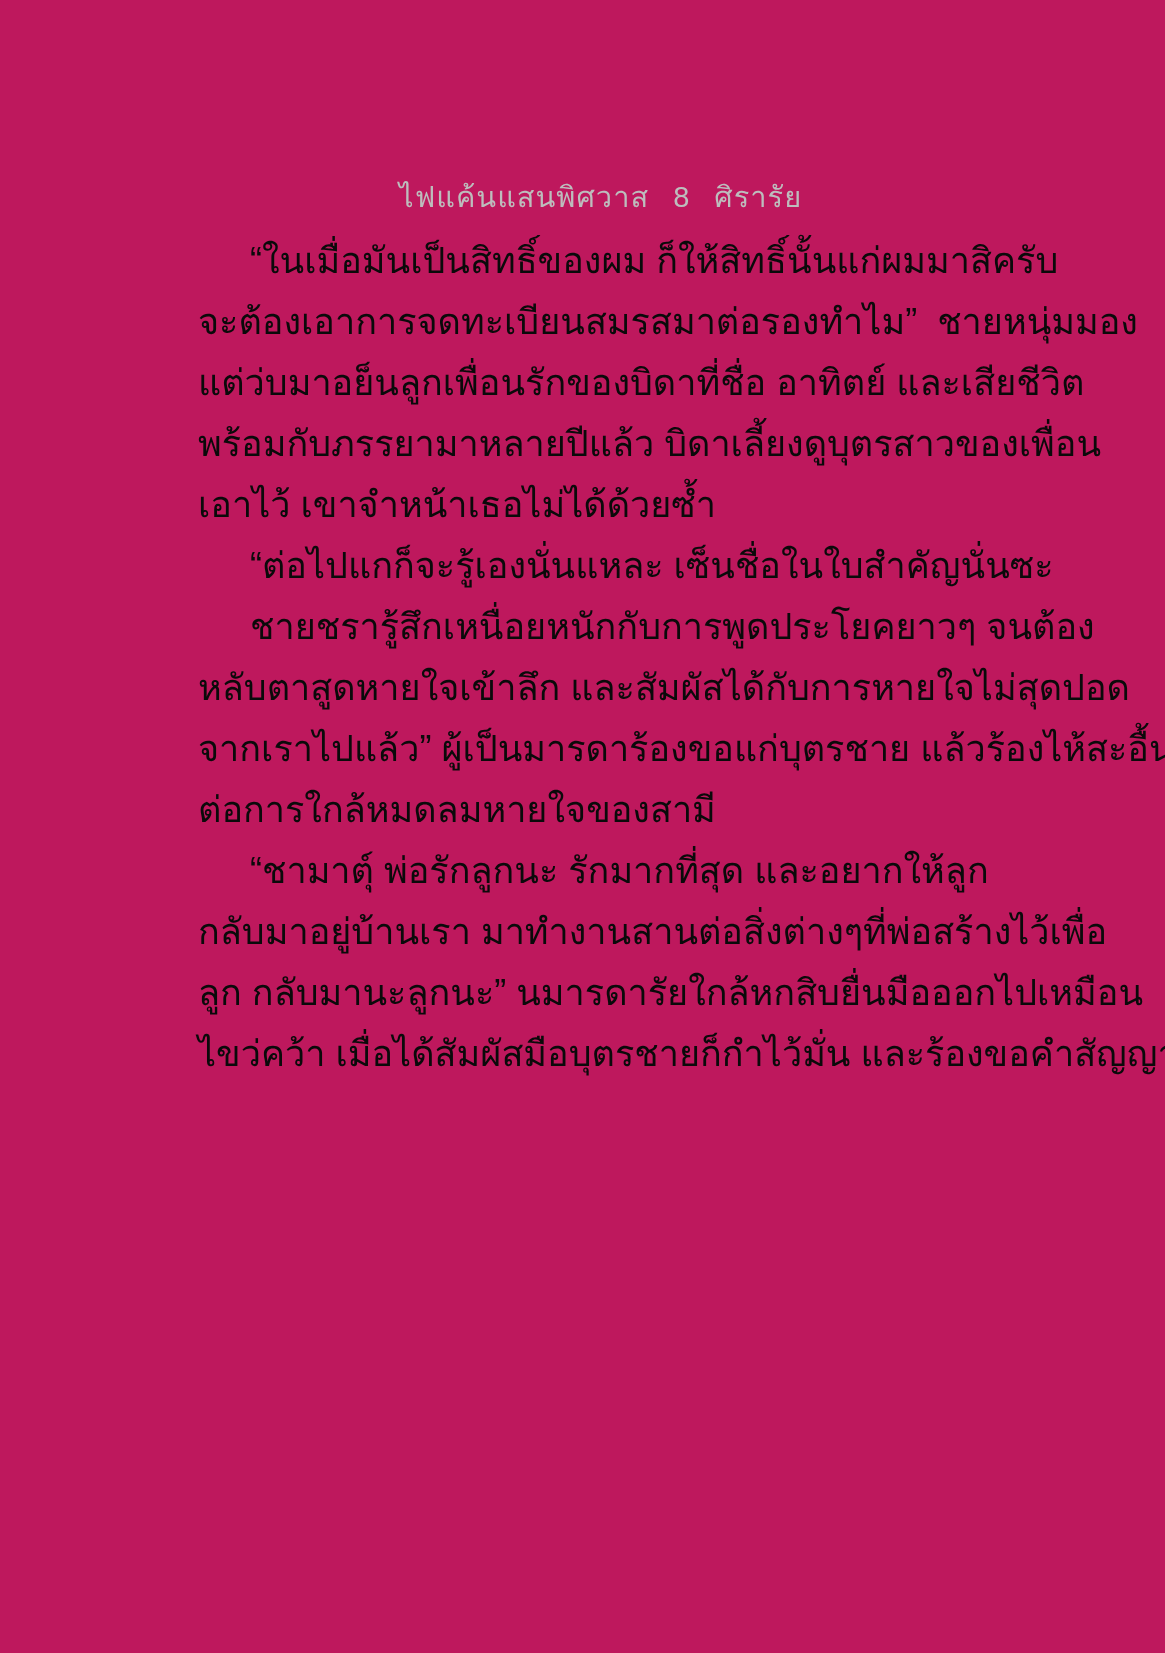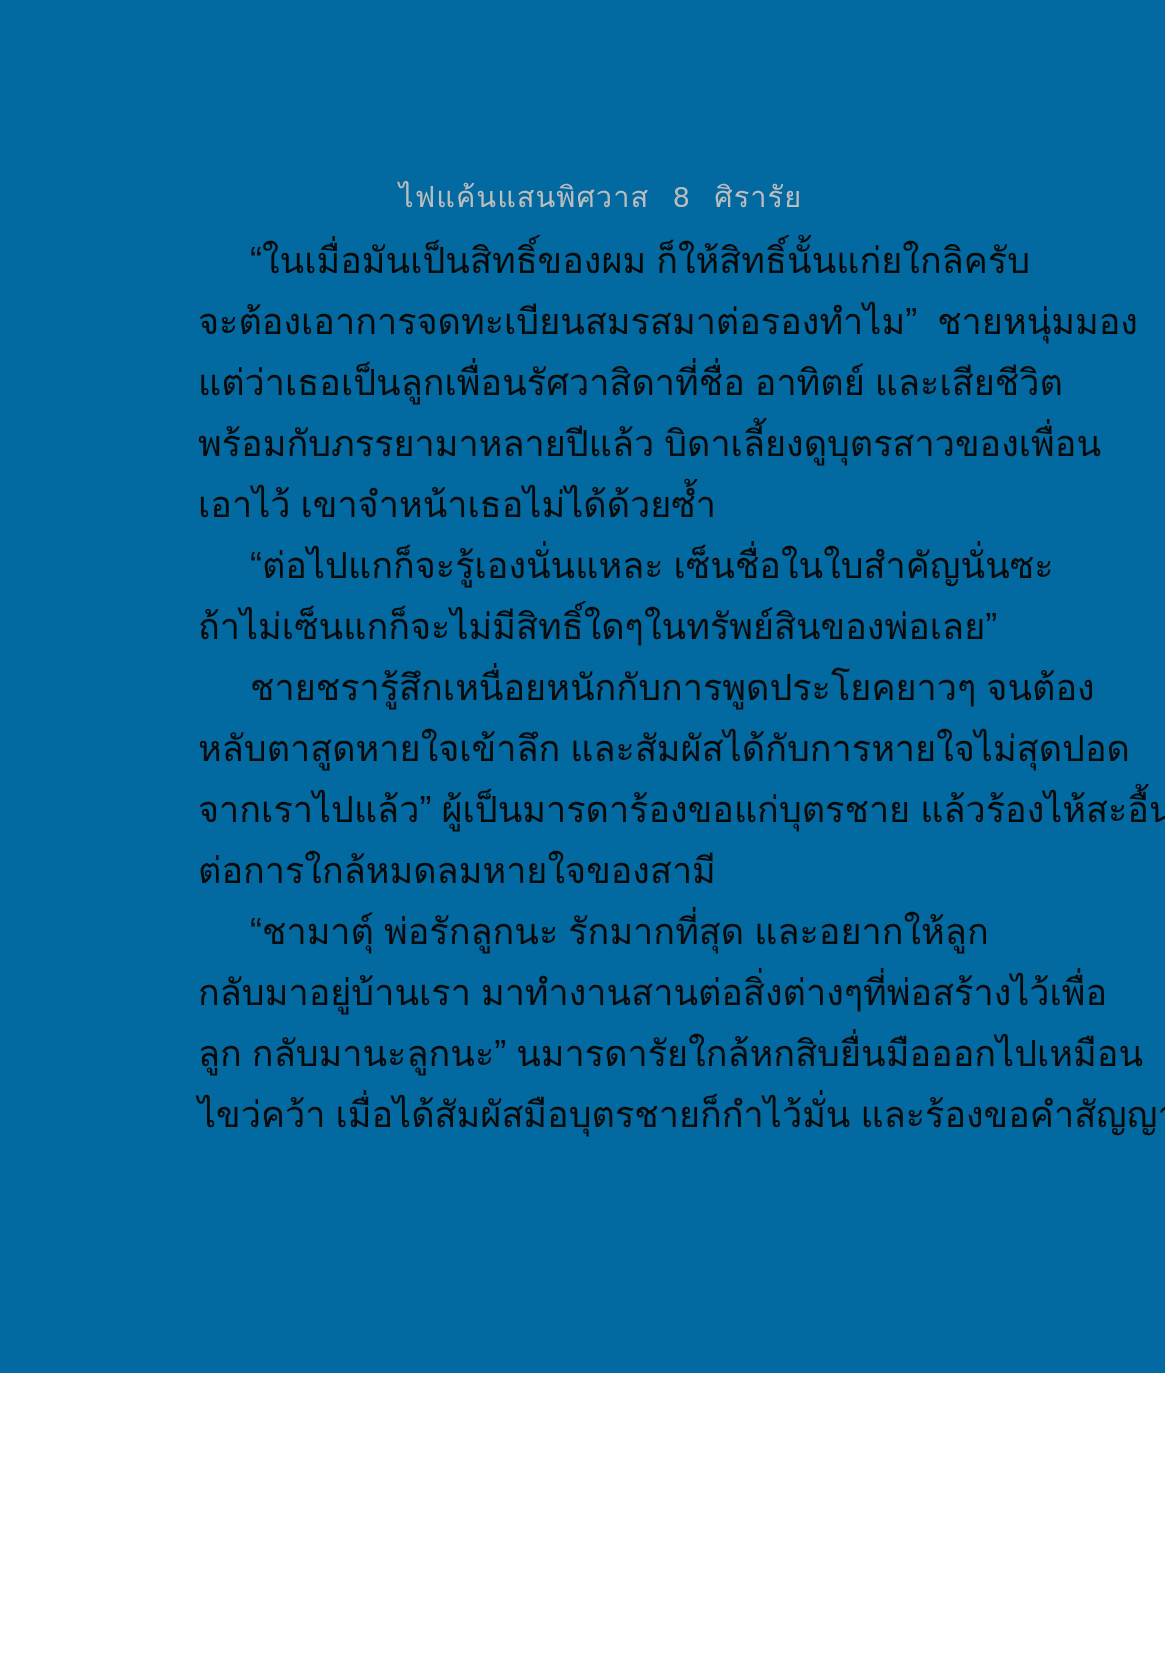--- a/index.html
+++ b/index.html
@@ -3,22 +3,22 @@
 <meta charset="utf-8">
 <style>
   html, body {
     margin: 0;
     padding: 0;
     background: #ffffff;
   }
   .page {
     position: relative;
     width: 1165px;
-    height: 1373px;
-    background: #0369a1;
+    height: 1653px;
+    background: #be185d;
     overflow: hidden;
     font-family: "Liberation Sans", sans-serif;
   }
   .running-head {
     position: absolute;
     top: 128px;
     left: 0;
     width: 1165px;
     text-align: center;
     font-size: 29px;
@@ -50,27 +50,26 @@
 </head>
 <body>
 
 <div class="page">
 
   <div class="running-head" style="color: rgb(189, 189, 189);">
     <span>ไฟแค้นแสนพิศวาส</span><span class="page-num">8</span><span>ศิรารัย</span>
   </div>
 
   <div class="body-text" style="color: rgb(10, 10, 10);">
-      <div class="line indent">“ในเมื่อมันเป็นสิทธิ์ของผม ก็ให้สิทธิ์นั้นแก่ยใกลิครับ</div>
+      <div class="line indent">“ในเมื่อมันเป็นสิทธิ์ของผม ก็ให้สิทธิ์นั้นแก่ผมมาสิครับ</div>
       <div class="line">จะต้องเอาการจดทะเบียนสมรสมาต่อรองทำไม”  ชายหนุ่มมอง</div>
-      <div class="line">แต่ว่าเธอเป็นลูกเพื่อนรัศวาสิดาที่ชื่อ อาทิตย์ และเสียชีวิต</div>
+      <div class="line">แต่ว่บมาอย็นลูกเพื่อนรักของบิดาที่ชื่อ อาทิตย์ และเสียชีวิต</div>
       <div class="line">พร้อมกับภรรยามาหลายปีแล้ว บิดาเลี้ยงดูบุตรสาวของเพื่อน</div>
       <div class="line">เอาไว้ เขาจำหน้าเธอไม่ได้ด้วยซ้ำ</div>
       <div class="line indent">“ต่อไปแกก็จะรู้เองนั่นแหละ เซ็นชื่อในใบสำคัญนั่นซะ</div>
-      <div class="line">ถ้าไม่เซ็นแกก็จะไม่มีสิทธิ์ใดๆในทรัพย์สินของพ่อเลย”</div>
       <div class="line indent">ชายชรารู้สึกเหนื่อยหนักกับการพูดประโยคยาวๆ จนต้อง</div>
       <div class="line">หลับตาสูดหายใจเข้าลึก และสัมผัสได้กับการหายใจไม่สุดปอด</div>
       <div class="line">จากเราไปแล้ว” ผู้เป็นมารดาร้องขอแก่บุตรชาย แล้วร้องไห้สะอื้น</div>
       <div class="line">ต่อการใกล้หมดลมหายใจของสามี</div>
       <div class="line indent">“ชามาตุ์ พ่อรักลูกนะ รักมากที่สุด และอยากให้ลูก</div>
       <div class="line">กลับมาอยู่บ้านเรา มาทำงานสานต่อสิ่งต่างๆที่พ่อสร้างไว้เพื่อ</div>
       <div class="line">ลูก กลับมานะลูกนะ” นมารดารัยใกล้หกสิบยื่นมือออกไปเหมือน</div>
       <div class="line">ไขว่คว้า เมื่อได้สัมผัสมือบุตรชายก็กำไว้มั่น และร้องขอคำสัญญา</div>
     </div>
 

